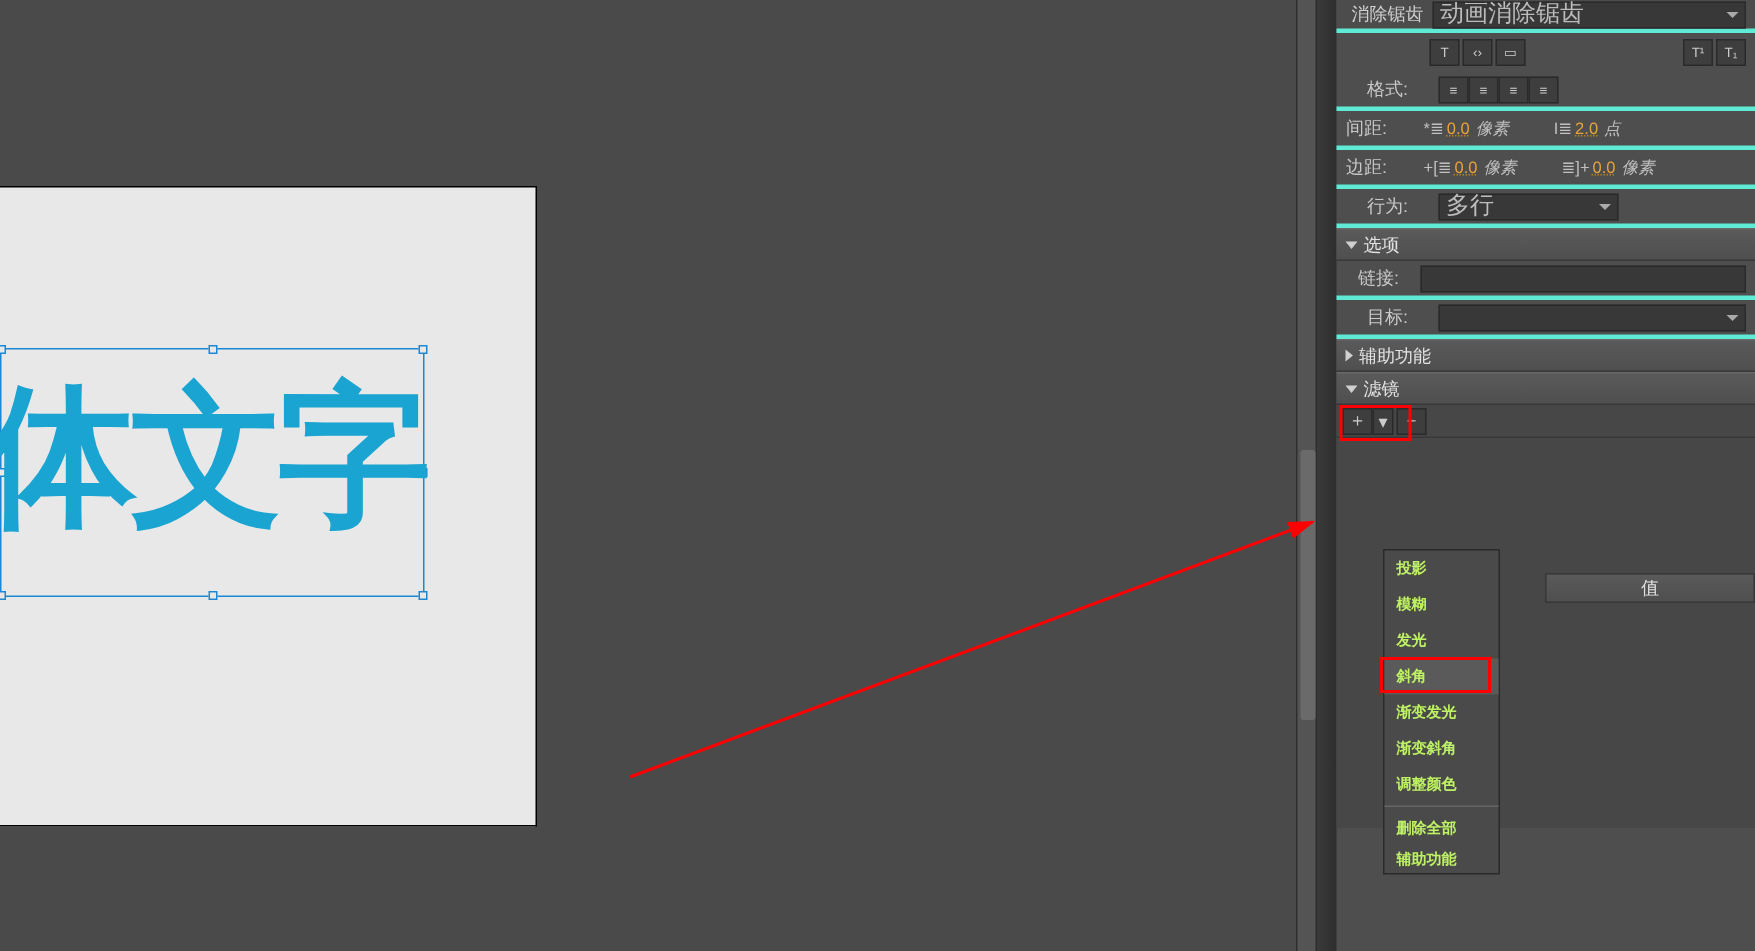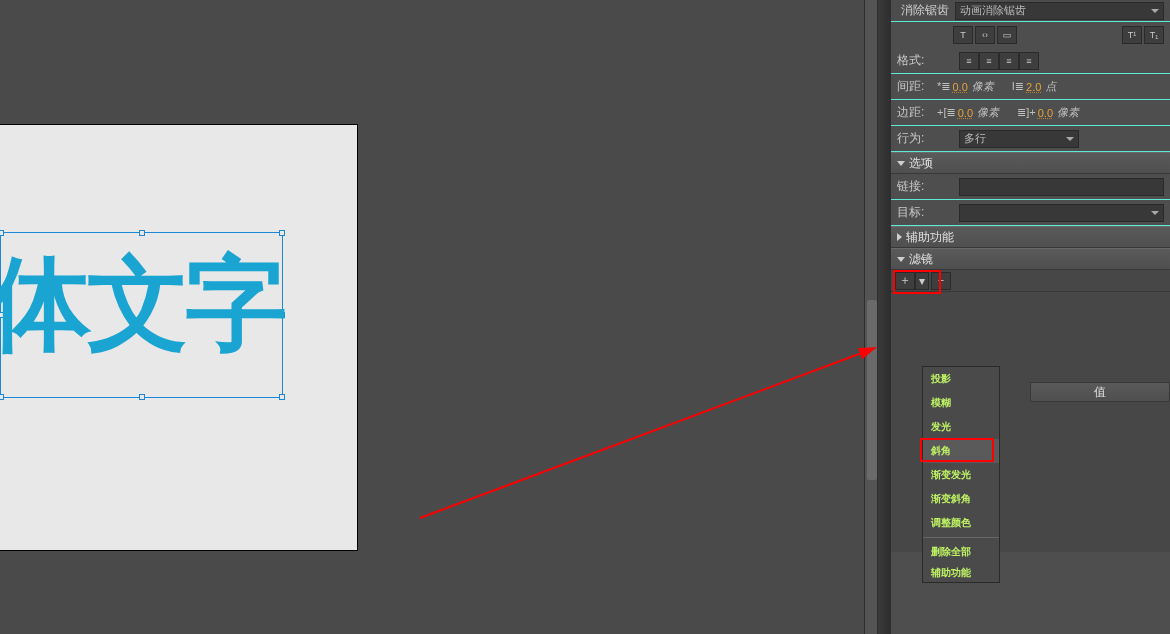--- a/index.html
+++ b/index.html
@@ -67,33 +67,33 @@
     background: #4e4e4e;
     border-left: 1px solid #2e2e2e;
   }
   .row {
     display: flex;
     align-items: center;
     height: 26px;
     padding: 0 6px;
     font-size: 12px;
     color: #d0d0d0;
-    border-bottom: 1px solid #5eead4;
+    border-bottom: 3px solid #5eead4;
   }
   .row.darker { background: #4c4c4c; }
-  .lbl { width: 56px; text-align: left; margin-right: 6px; color: #c8c8c8; }
+  .lbl { width: 56px; text-align: center; margin-right: 6px; color: #c8c8c8; }
   .lbl-pair { width: 40px; text-align: right; margin-right: 6px; }
 
   .dd {
     flex: 1;
     height: 18px;
     background: #383838;
     border: 1px solid #2a2a2a;
     color: #bcbcbc;
-    font-size: 11px;
+    font-size: 16px;
     display: flex;
     align-items: center;
     padding: 0 4px;
     position: relative;
   }
   .dd::after {
     content: "";
     position: absolute;
     right: 4px;
     top: 6px;
@@ -136,21 +136,21 @@
     border-top: 5px solid #d0d0d0;
   }
   .tri.right {
     border-top: 4px solid transparent;
     border-bottom: 4px solid transparent;
     border-left: 5px solid #d0d0d0;
   }
 
   .num-orange { color: #e6a23c; text-decoration: underline dotted #b0802b; font-size: 11px; }
   .unit { font-size: 11px; color: #c0c0c0; margin-left: 2px; font-style: italic; }
-  .spacing-row { padding-left: 50px; gap: 6px; }
+  .spacing-row { padding-left: 50px; gap: 18px; }
   .spacing-row .field { display: flex; align-items: center; gap: 2px; }
   .tiny-icon { color: #c0c0c0; font-size: 11px; }
 
   
   .filter-bar {
     height: 22px;
     background: #474747;
     border-bottom: 1px solid #383838;
     display: flex;
     align-items: center;

